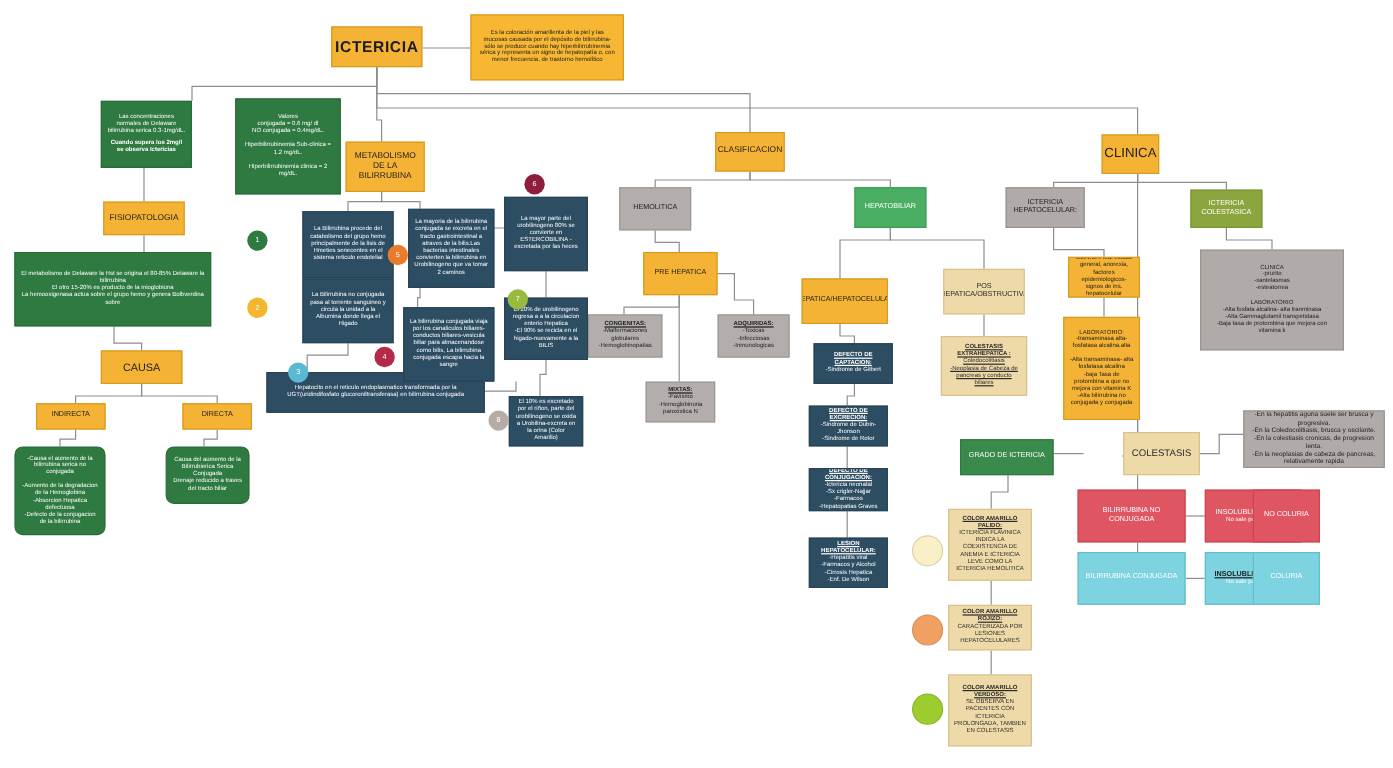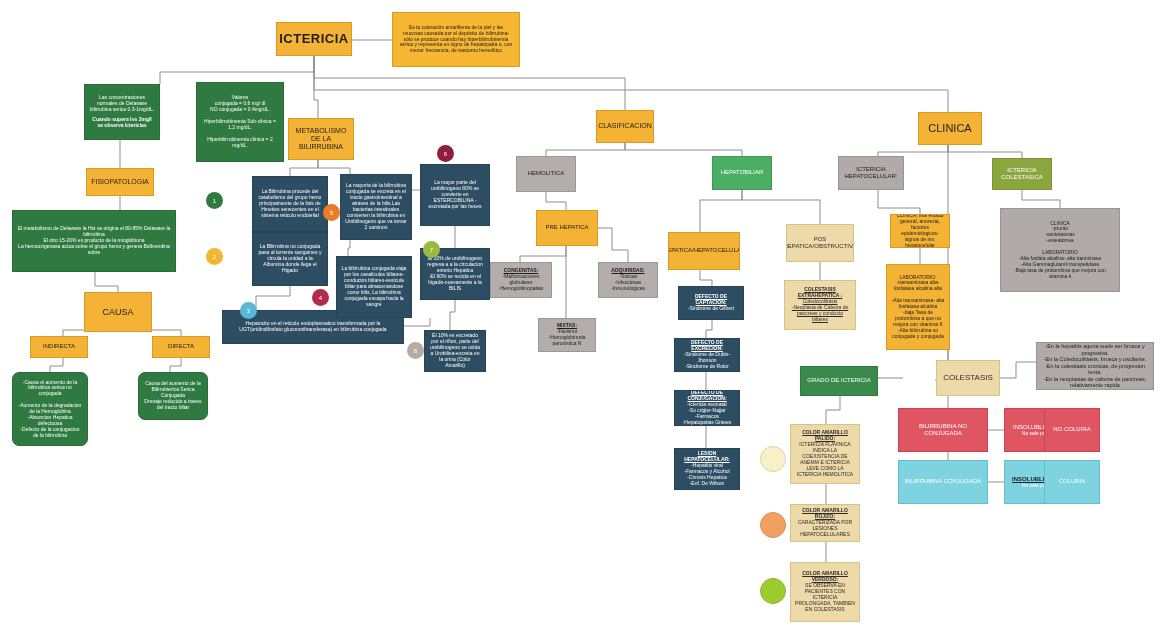--- a/index.html
+++ b/index.html
@@ -134,21 +134,21 @@
 
   <div class="node orange t7" style="left:86px;top:168px;width:68px;height:28px;">
     <span>FISIOPATOLOGIA</span>
   </div>
   <div class="node green t5" style="left:12px;top:210px;width:164px;height:62px;padding:4px;">
     <span>El metabolismo de Delaware la Hst se origina el 80-85% Delaware la bilirrubina
 El otro 15-20% es producto de la mioglobiuna
 La hemooxigenasa actua sobre el grupo hemo y genera Bolbverdina sobre</span>
   </div>
 
-  <div class="node orange t9" style="left:84px;top:292px;width:68px;height:40px;">
+  <div class="node orange t9" style="left:84px;top:292px;width:68px;height:28px;">
     <span>CAUSA</span>
   </div>
   <div class="node orange t6" style="left:30px;top:336px;width:58px;height:22px;">
     <span>INDIRECTA</span>
   </div>
   <div class="node orange t6" style="left:152px;top:336px;width:58px;height:22px;">
     <span>DIRECTA</span>
   </div>
   <div class="node green rounded t5" style="left:12px;top:372px;width:76px;height:74px;padding:4px;">
     <span>-Causa el aumento de la bilirrubina serica no conjugada
@@ -292,21 +292,21 @@
   <div class="node tan t6" style="left:786px;top:224px;width:68px;height:38px;">
     <span>POS HEPATICA/OBSTRUCTIVA</span>
   </div>
 
   <div class="node tan t5" style="left:784px;top:280px;width:72px;height:50px;flex-direction:column;">
     <span style="text-decoration:underline;font-weight:bold;">COLESTASIS EXTRAHEPATICA :</span>
     <span style="text-decoration:underline;">Coledocolitiasis
 -Neoplasia de Cabeza de pancreas y conducto biliares</span>
   </div>
 
-  <div class="node orange t11" style="left:918px;top:112px;width:64px;height:33px;">
+  <div class="node orange t11" style="left:918px;top:112px;width:48px;height:33px;">
     <span>CLINICA</span>
   </div>
 
   <div class="node gray2 t6" style="left:838px;top:156px;width:66px;height:34px;">
     <span>ICTERICIA HEPATOCELULAR:</span>
   </div>
 
   <div class="node orange t5" style="left:890px;top:214px;width:60px;height:34px;padding:3px;">
     <span>CLINICA: Mal estado general, anorexia, factores epidemiologicos- signos de ins. hepatocelular</span>
   </div>

